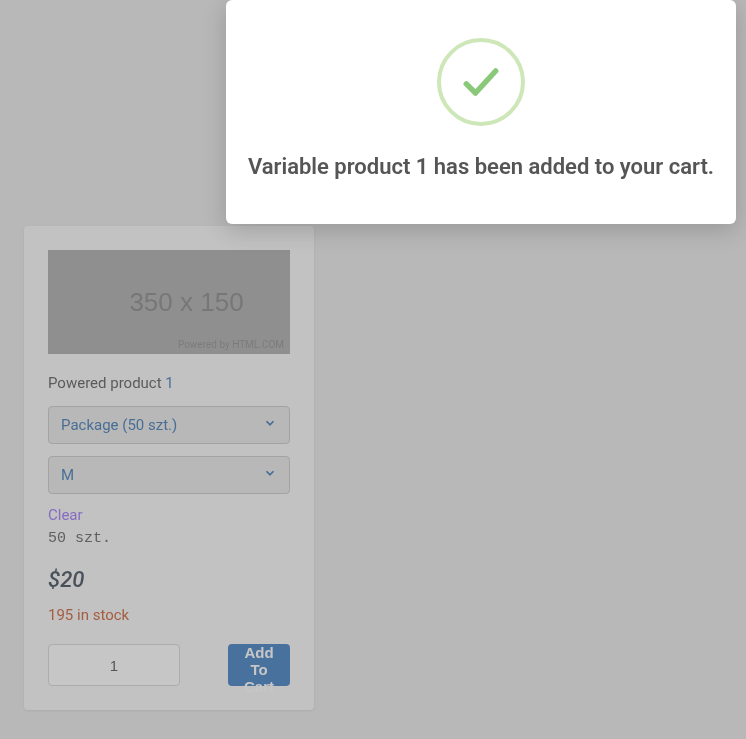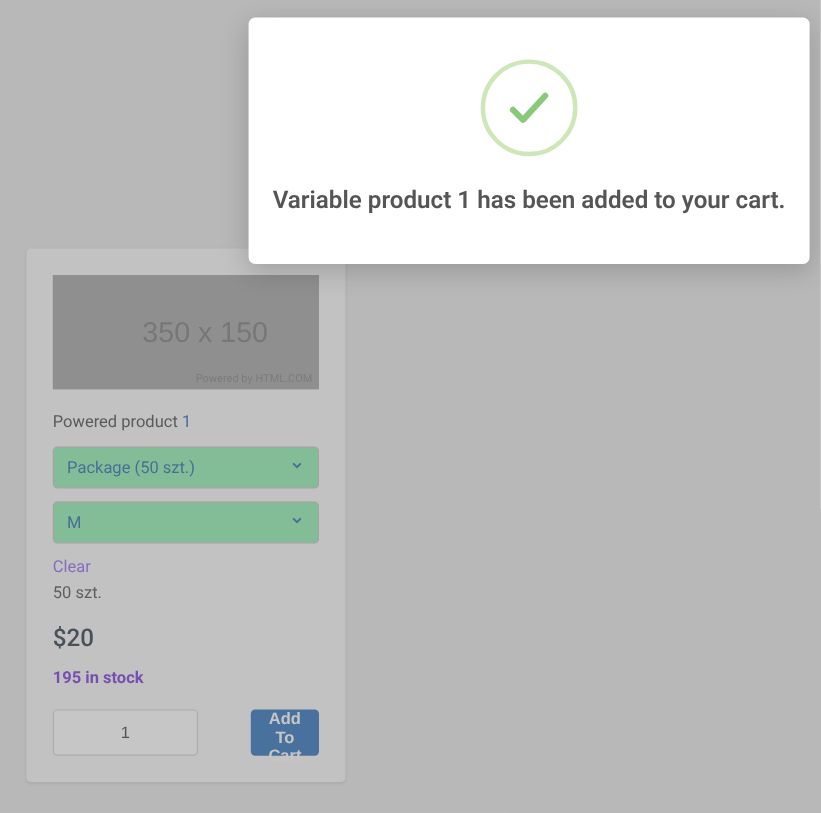--- a/index.html
+++ b/index.html
@@ -21,21 +21,20 @@
       position: absolute;
       top: 0;
       left: 226px;
       right: 10px;
       background: #fff;
       border-radius: 6px;
       box-shadow: 0 6px 24px rgba(0,0,0,0.18);
       padding: 38px 20px 42px;
       z-index: 10;
       text-align: center;
-      margin-top: 16px;
     }
     .success-icon {
       width: 88px;
       height: 88px;
       border: 4px solid #cde7b8;
       border-radius: 50%;
       margin: 0 auto 26px;
       display: flex;
       align-items: center;
       justify-content: center;
@@ -85,21 +84,21 @@
       font-size: 15px;
       color: #3b3b3b;
       margin-bottom: 14px;
     }
     .title .link { color: #1a5fa8; }
     .select {
       width: 100%;
       height: 38px;
       border: 1px solid #bfbfbf;
       border-radius: 4px;
-      background: #86efac;
+      background: #e5e5e5;
       padding: 0 12px;
       font-size: 15px;
       color: #1a5fa8;
       display: flex;
       align-items: center;
       justify-content: space-between;
       margin-bottom: 12px;
       cursor: pointer;
     }
     .select svg { width: 14px; height: 14px; }
@@ -107,32 +106,33 @@
       font-size: 15px;
       color: #8b5cf6;
       margin-top: 2px;
       margin-bottom: 6px;
       cursor: pointer;
     }
     .subline {
       font-size: 15px;
       color: #444;
       margin-bottom: 20px;
+      font-family: Liberation Mono, monospace;
     }
     .price {
       font-size: 22px;
       color: #1b2a3a;
       font-weight: 500;
       margin-bottom: 14px;
+      font-style: italic;
     }
     .stock {
       font-size: 15px;
-      color: #6d28d9;
+      color: #c2410c;
       margin-bottom: 20px;
-      font-weight: bold;
     }
     .actions {
       display: flex;
       gap: 8px;
     }
     .qty {
       width: 132px;
       height: 42px;
       border: 1px solid #cfcfcf;
       border-radius: 4px;

